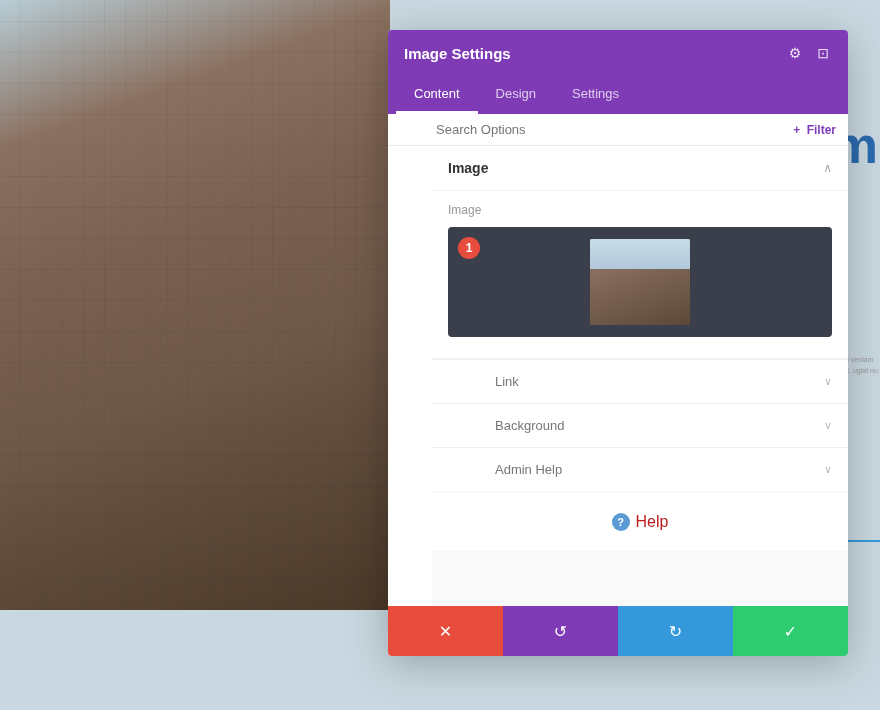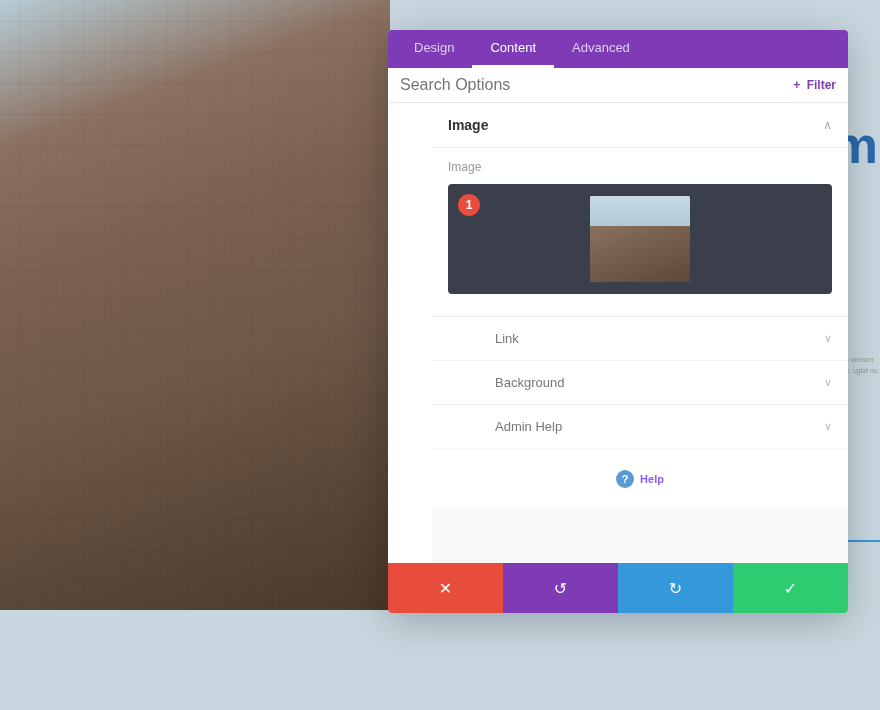--- a/index.html
+++ b/index.html
@@ -113,23 +113,24 @@
       border-bottom: 1px solid #e8e8e8;
       padding: 8px 12px;
       display: flex;
       align-items: center;
       justify-content: space-between;
     }
     .search-input {
       border: none;
       outline: none;
       color: #aaa;
-      font-size: 16px;
+      font-size: 13px;
       background: transparent;
       flex: 1;
+      margin-left: 36px;
     }
     .filter-btn {
       color: #7e3bb5;
       font-size: 12px;
       cursor: pointer;
       font-weight: 700;
     }
     .plus-icon {
       color: #7e3bb5;
       margin-right: 3px;
@@ -257,23 +258,22 @@
       justify-content: center;
       gap: 6px;
       background: #fff;
       margin-top: 2px;
     }
     .help-icon {
       color: #5b9bd5;
       font-size: 16px;
     }
     .help-text {
-      color: #8b5cf6;
-      font-size: 11px;
-      font-weight: bold;
+      color: #b91c1c;
+      font-size: 16px;
     }
 
     
     .modal-footer {
       display: flex;
       height: 50px;
     }
     .footer-btn {
       flex: 1;
       display: flex;
@@ -296,25 +296,32 @@
   <div class="building-photo"></div>
 
   <div style="position:absolute; top:115px; right:2px; color:#1a5fa8; font-size:52px; font-weight:900; opacity:0.9;">m</div>
   <div style="position:absolute; top:355px; right:2px; width:50px; font-size:7px; color:#999; line-height:1.5; word-break:break-all;">sed do veniam sequat. ugiat nu fficia d</div>
 
   <div style="position:absolute; top:540px; right:0; width:50px; height:2px; background:#3498db;"></div>
 </div>
 
 <div class="modal">
 
+  <div class="modal-header">
+    <span class="modal-title">Image Settings</span>
+    <div class="modal-header-icons">
+      <span class="modal-header-icon">⚙</span>
+      <span class="modal-header-icon">⊡</span>
+    </div>
+  </div>
 
   <div class="modal-tabs">
+    <div class="tab active">Content</div>
     <div class="tab">Design</div>
-    <div class="tab active">Content</div>
-    <div class="tab">Advanced</div>
+    <div class="tab">Settings</div>
   </div>
 
   <div class="search-bar">
     <input class="search-input" type="text" placeholder="Search Options" style="">
     <span class="filter-btn">
       <span class="plus-icon">+</span>
       <span>Filter</span>
     </span>
   </div>
 

